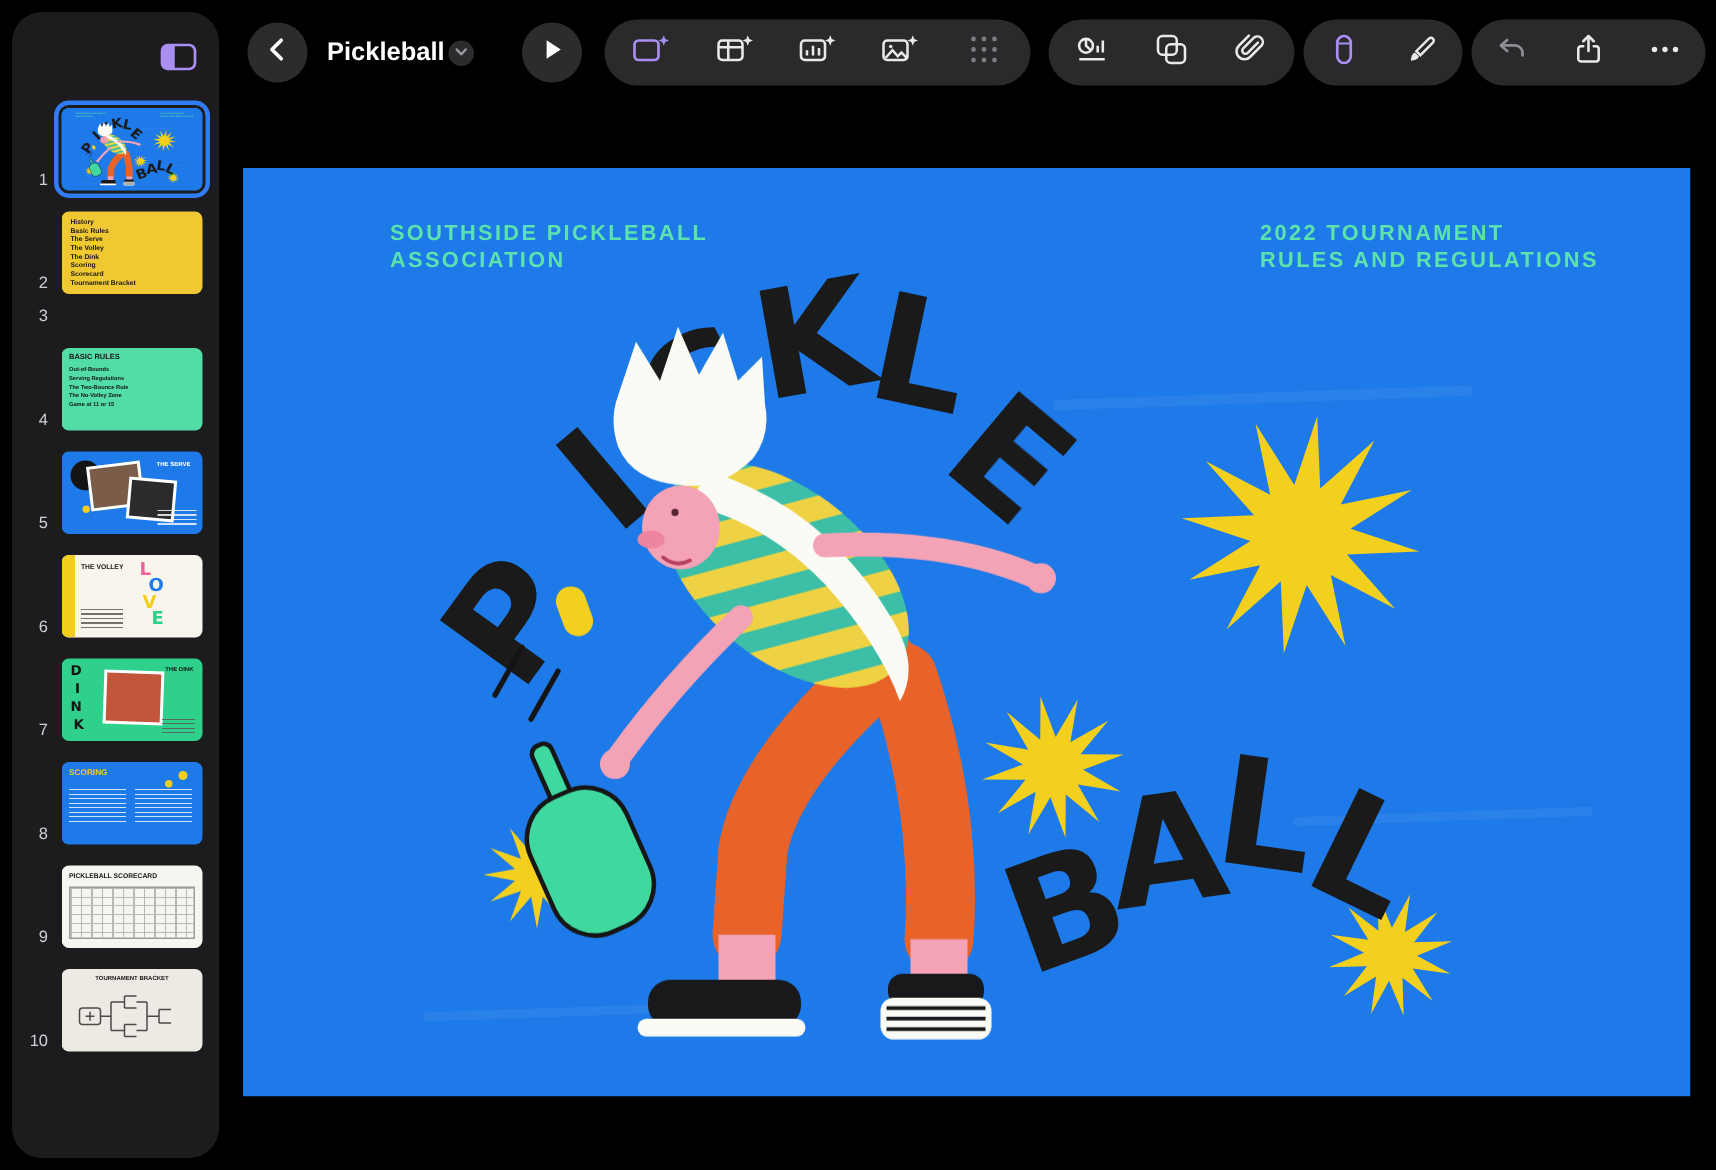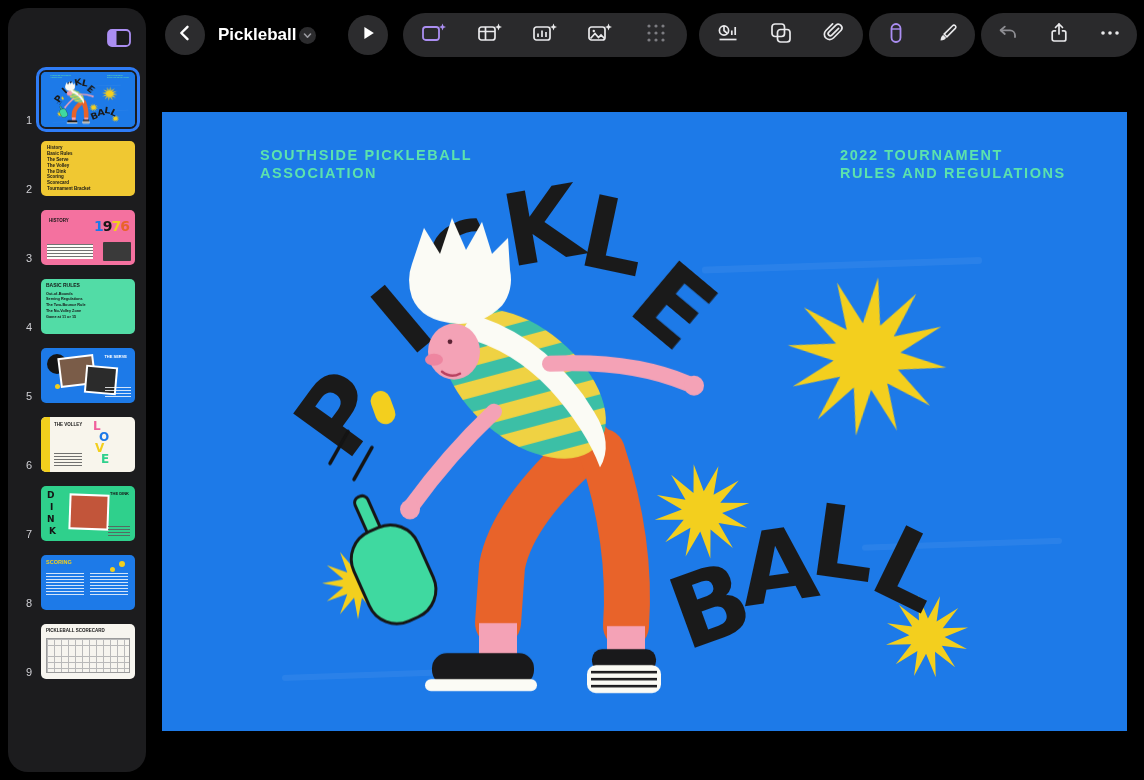--- a/index.html
+++ b/index.html
@@ -357,28 +357,20 @@
 The Dink
 Scoring
 Scorecard
 Tournament Bracket</div>
       </div>
         </div>
     </div>
 
     <div class="thumb-row">
       <span class="thumb-num">3</span>
-      <div class="ring">
-          <div class="th t3">
-        <div class="sc" style="position:absolute;left:8px;top:8px;font-size:9px;font-weight:900;color:#161616">HISTORY</div>
-        <div style="position:absolute;right:6px;top:8px;font-size:14px;font-weight:bold;letter-spacing:-1px;font-family:'DejaVu Sans',sans-serif"><span style="color:#1d7ae8">1</span><span style="color:#161616">9</span><span style="color:#f2cf1d">7</span><span style="color:#e8632a">6</span></div>
-        <div class="lines" style="position:absolute;left:4px;bottom:4px;width:46px;height:15px;background-color:#fdfcf8;background-origin:content-box;background-clip:content-box;padding:2px"></div>
-        <div style="position:absolute;right:4px;bottom:4px;width:28px;height:19px;background:#3a3a3a;border-radius:1px"></div>
-      </div>
-        </div>
     </div>
 
     <div class="thumb-row">
       <span class="thumb-num">4</span>
       <div class="ring">
           <div class="th t4">
         <div class="sc" style="padding:7px 0 0 10px;color:#161616">
           <div style="font-size:10px;font-weight:900">BASIC RULES</div>
           <div class="pre" style="font-size:7.6px;line-height:1.5;font-weight:bold;margin-top:5px">Out-of-Bounds
 Serving Regulations
@@ -461,20 +453,40 @@
       <span class="thumb-num">9</span>
       <div class="ring">
           <div class="th t9">
         <div class="sc" style="position:absolute;left:5px;top:4px;width:170px;font-size:9px;font-weight:900;color:#141414">PICKLEBALL SCORECARD</div>
         <div style="position:absolute;left:5px;top:14px;right:5px;bottom:6px;border:1px solid #9a9a9a;
           background-image:repeating-linear-gradient(to bottom,#b9b9b9 0 .7px,transparent .7px 5.8px),repeating-linear-gradient(to right,#b9b9b9 0 .7px,transparent .7px 7px)"></div>
       </div>
         </div>
     </div>
 
+    <div class="thumb-row">
+      <span class="thumb-num">10</span>
+      <div class="ring">
+          <div class="th t10">
+        <div class="sc" style="position:absolute;left:-47px;top:4px;width:188px;text-align:center;transform-origin:50% 0;font-size:8px;font-weight:900;color:#141414">TOURNAMENT BRACKET</div>
+        <svg style="position:absolute;left:10px;top:14px" width="74" height="36" viewBox="0 0 74 36">
+          <g stroke="#4a4a4a" stroke-width="1" fill="none">
+            <rect x="2" y="12" width="14" height="11" rx="2"></rect>
+            <path d="M9 14.5 v6 M6 17.5 h6"></path>
+            <path d="M16 17.5 h7"></path>
+            <path d="M23 8 v19 M23 8 h9 M23 27 h9"></path>
+            <path d="M32 4 v8 M32 4 h8 M32 12 h8"></path>
+            <path d="M32 23 v8 M32 23 h8 M32 31 h8"></path>
+            <path d="M40 8 h7 M40 27 h7 M47 8 v19 M47 17.5 h8"></path>
+            <path d="M55 13 v9 M55 13 h8 M55 22 h8"></path>
+          </g>
+        </svg>
+      </div>
+        </div>
+    </div>
 
   </div>
 </div>
 
 <div class="canvas">
   <svg width="965" height="619" viewBox="0 0 965 620" preserveAspectRatio="none">
     <use href="#slide-art"></use>
   </svg>
 </div>
 

